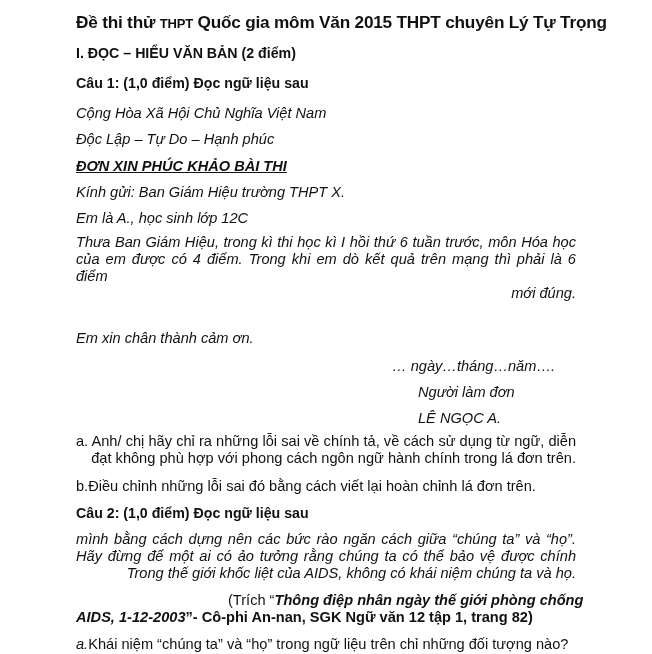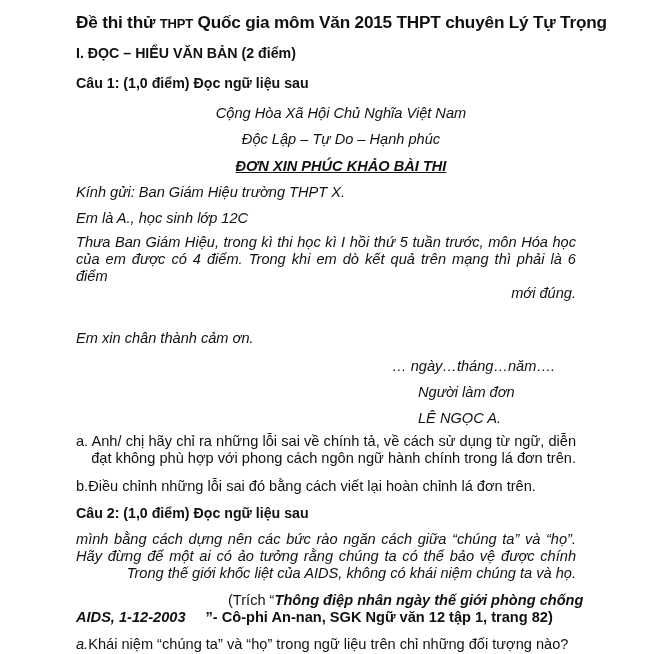--- a/index.html
+++ b/index.html
@@ -6,25 +6,25 @@
     body {
       width: 652px; height: 654px; overflow: hidden; position: relative;
       font-family: "Liberation Sans", sans-serif; color: #111111;
     }
     .page { position: absolute; left: 76px; top: 0; width: 500px; }
     .line { position: absolute; left: 0; white-space: nowrap; font-size: 14.6px; line-height: 22px; }
     .title { font-size: 17.2px; font-weight: bold; top: 11px; letter-spacing: -0.2px; }
     .title .small { font-size: 13px; }
     .h { font-weight: bold; font-size: 14.2px; }
     .i { font-style: italic; }
-    .center { width: 500px; text-align: center; left: 15px; }
+    .center { width: 500px; text-align: left; left: 0; }
     .para { position: absolute; left: 0; width: 500px; font-size: 14.6px; line-height: 17px; text-align: justify; }
     .para .jl { display: block; text-align: justify; text-align-last: justify; }
     .para .ll { display: block; text-align: right; }
-    .b { font-weight: bold; padding-left: 20px; }
+    .b { font-weight: bold; }
     .bi { font-weight: bold; font-style: italic; }
   </style>
 </head>
 <body>
 
 <div class="page">
 
   <div class="line title">
     <span>Đề thi thử </span><span class="small">THPT</span><span> Quốc gia môm Văn 2015 THPT chuyên Lý Tự Trọng</span>
   </div>
@@ -34,21 +34,21 @@
   <div class="line h" style="top:72px;">Câu 1: (1,0 điểm) Đọc ngữ liệu sau</div>
 
   <div class="line i center" style="top:102px;">Cộng Hòa Xã Hội Chủ Nghĩa Việt Nam</div>
   <div class="line i center" style="top:128px;">Độc Lập – Tự Do – Hạnh phúc</div>
   <div class="line bi center" style="top:155px;text-decoration:underline;">ĐƠN XIN PHÚC KHẢO BÀI THI</div>
 
   <div class="line i" style="top:181px;">Kính gửi: Ban Giám Hiệu trường THPT X.</div>
   <div class="line i" style="top:207px;">Em là A., học sinh lớp 12C</div>
 
   <div class="para i" style="top:234px;">
-    <span class="jl">Thưa Ban Giám Hiệu, trong kì thi học kì I hồi thứ 5 tuần trước, môn Hóa học</span>
+    <span class="jl">Thưa Ban Giám Hiệu, trong kì thi học kì I hồi thứ 6 tuần trước, môn Hóa học</span>
     <span class="jl">của em được có 4 điểm. Trong khi em dò kết quả trên mạng thì phải là 6 điểm</span>
     <span class="ll">mới đúng.</span>
   </div>
 
   <div class="para i" style="top:289px;">
   </div>
 
   <div class="line i" style="top:327px;">Em xin chân thành cảm ơn.</div>
 
   <div class="line i" style="top:355px; left:316px;">… ngày…tháng…năm….</div>

